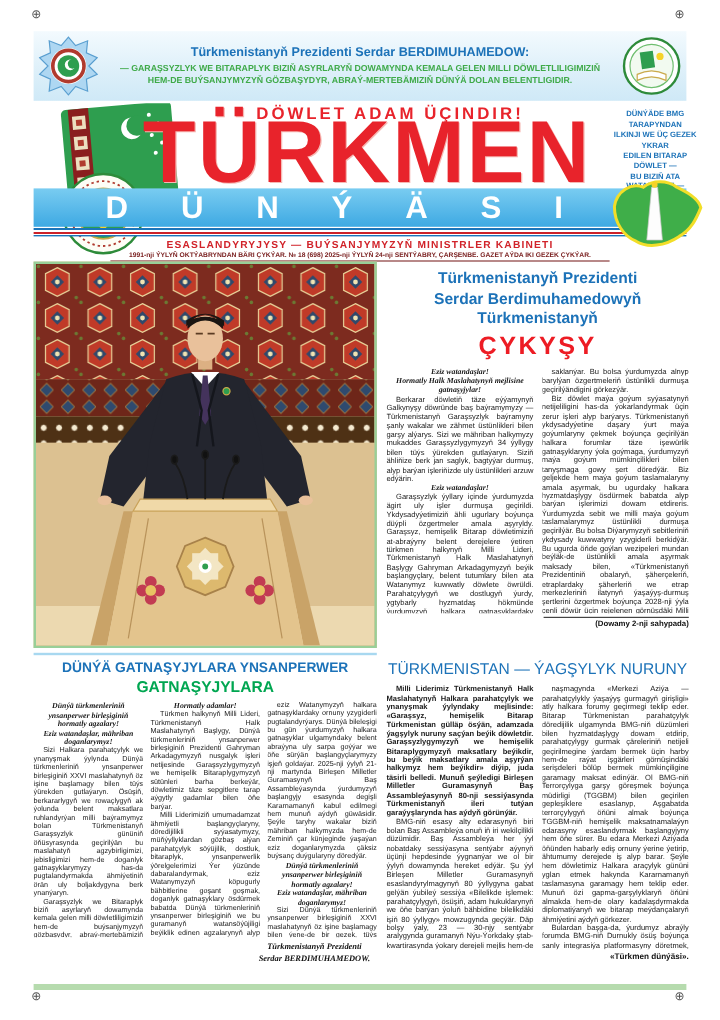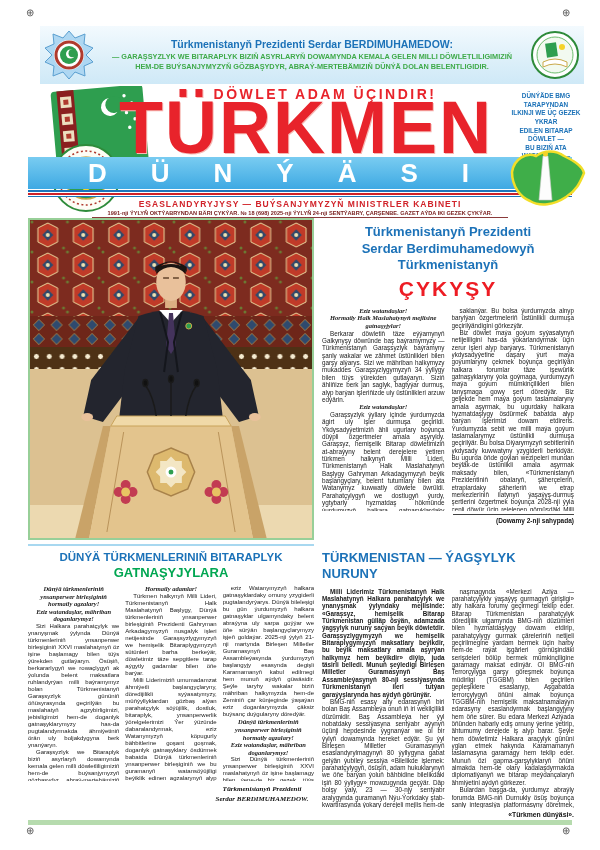--- a/index.html
+++ b/index.html
@@ -1,21 +1,21 @@
 <!DOCTYPE html>
 <html><head>
 <meta charset="utf-8">
 <style>
   html,body{margin:0;padding:0;background:#fff;}
   .page{position:relative;width:600px;height:850px;background:#fff;overflow:hidden;
         font-family:"Liberation Sans",sans-serif;}
   .reg{position:absolute;color:#555;font-size:10px;line-height:10px;}
 
   
-  .banner{position:absolute;left:40px;top:26px;width:544px;height:58px;
+  .banner{position:absolute;left:28px;top:26px;width:544px;height:58px;
           background:linear-gradient(180deg,#f3fafe 0%,#dcefF9 60%,#cfe9f7 100%);
           display:flex;align-items:center;justify-content:space-between;
           padding:0 4px;box-sizing:border-box;}
   .banner-text{flex:1;text-align:center;padding:0 4px;}
   .banner-line1{color:#1c72b8;font-weight:bold;font-size:10.5px;margin-bottom:2px;}
   .banner-line2{color:#3faa49;font-weight:bold;font-size:7.3px;line-height:1.4;}
   .emblem{width:50px;height:50px;flex:0 0 auto;}
 
   
   .motto{position:absolute;left:160px;top:86px;width:330px;text-align:center;
@@ -71,21 +71,21 @@
   .appeal-headline-green{color:#00a651;font-weight:bold;font-size:13px;text-align:center;margin-top:1px;}
   .appeal .cols{margin-top:5px;gap:6px;}
   .appeal .col{font-size:6px;height:196px;}
   .sig{width:104px;margin-left:auto;margin-top:3px;text-align:center;
        font-family:"Liberation Serif",serif;font-style:italic;font-weight:bold;
        font-size:7px;line-height:1.45;color:#111;}
   .sig p{margin:0;}
 
   
   .state{position:absolute;left:322px;top:550px;width:252px;}
-  .state-headline{color:#1c72b8;font-weight:bold;font-size:13px;line-height:1.25;text-align:left;}
+  .state-headline{color:#1c72b8;font-weight:normal;font-size:13px;line-height:1.25;text-align:center;}
   .state .cols{margin-top:5px;}
   .state .col{height:220px;}
   .end{text-align:right;font-weight:bold;font-size:6.8px;margin-top:3px;color:#111;}
 
   .footer-bar{position:absolute;left:28px;top:820px;width:544px;height:5px;background:#b6dbae;}
 </style>
 </head>
 <body>
 
 <div class="page">
@@ -289,21 +289,21 @@
       <div class="col">
           <p>saklanýar. Bu bolsa ýurdumyzda alnyp barylýan özgertmeleriň üstünlikli durmuşa geçirilýändigini görkezýär.</p>
           <p>Biz döwlet maýa goýum syýasatynyň netijeliligini has-da ýokarlandyrmak üçin zerur işleri alyp barýarys. Türkmenistanyň ykdysadyýetine daşary ýurt maýa goýumlaryny çekmek boýunça geçirilýän halkara forumlar täze işewürlik gatnaşyklaryny ýola goýmaga, ýurdumyzyň maýa goýum mümkinçilikleri bilen tanyşmaga gowy şert döredýär. Biz geljekde hem maýa goýum taslamalaryny amala aşyrmak, bu ugurdaky halkara hyzmatdaşlygy ösdürmek babatda alyp barýan işlerimizi dowam etdireris. Ýurdumyzda sebit we milli maýa goýum taslamalarymyz üstünlikli durmuşa geçirilýär. Bu bolsa Diýarymyzyň sebitleriniň ykdysady kuwwatyny yzygiderli berkidýär. Bu ugurda öňde goýlan wezipeleri mundan beýläk-de üstünlikli amala aşyrmak maksady bilen, «Türkmenistanyň Prezidentiniň obalaryň, şäherçeleriň, etraplardaky şäherleriň we etrap merkezleriniň ilatynyň ýaşaýyş-durmuş şertlerini özgertmek boýunça 2028-nji ýyla çenli döwür üçin rejelenen görnüşdäki Milli maksatnamasy» kabul edildi.</p>
         </div>
     </div>
     <div class="more">(Dowamy 2-nji sahypada)</div>
   </div>
 
   <div class="appeal">
     <div class="appeal-headline-blue">
-      <div>DÜNÝÄ TÜRKMENLERINIŇ BITARAPLYK</div>
+      <div>DÜNÝÄ GATNAŞYJYLARA YNSANPERWER</div>
     </div>
     <div class="appeal-headline-green">GATNAŞYJYLARA</div>
     <div class="cols">
       <div class="col">
           <p class="h">Dünýä türkmenleriniň ynsanperwer birleşiginiň hormatly agzalary!</p>
           <p class="h">Eziz watandaşlar, mähriban doganlarymyz!</p>
           <p>Sizi Halkara parahatçylyk we ynanyşmak ýylynda Dünýä türkmenleriniň ynsanperwer birleşiginiň XXVI maslahatynyň öz işine başlamagy bilen tüýs ýürekden gutlaýaryn. Ösüşiň, berkararlygyň we rowaçlygyň ak ýolunda belent maksatlara ruhlandyrýan milli baýramymyz bolan Türkmenistanyň Garaşsyzlyk gününiň öňüsyrasynda geçirilýän bu maslahatyň agzybirligimizi, jebisligimizi hem-de doganlyk gatnaşyklarymyzy has-da pugtalandyrmakda ähmiýetiniň örän uly boljakdygyna berk ynanýaryn.</p>
           <p>Garaşsyzlyk we Bitaraplyk biziň asyrlaryň dowamynda kemala gelen milli döwletliligimiziň hem-de buýsanjymyzyň gözbaşydyr, abraý-mertebämiziň dünýä dolan belentligidir. Berkarar döwletiň täze eýýamynyň Galkynyşy döwründe biz Garaşsyzlygymyzyň we hemişelik Bitaraplygymyzyň beýik işlere galkyndyrýan güýji, watansöýüjiligimiz, döredijilik hyjuwymyz, zähmet joşgunymyz bilen aýdyň geljegimizi gurýarys. Şoňa görä-de, Halkara parahatçylyk we ynanyşmak ýylynyň milli we halkara ähmiýetli wakalaryny örän möhüm şanly senelerimiz — Garaşsyzlygymyzyň 34 ýyllygy hem-de hemişelik Bitaraplygymyzyň 30 ýyllygy bilen baglanyşdyryp, bu mukaddes gymmatlyklarymyza bolan sarpamyzy we söýgimizi Ýer ýüzünde giňden dabaralandyrýarys.</p>
         </div>
       <div class="col">

